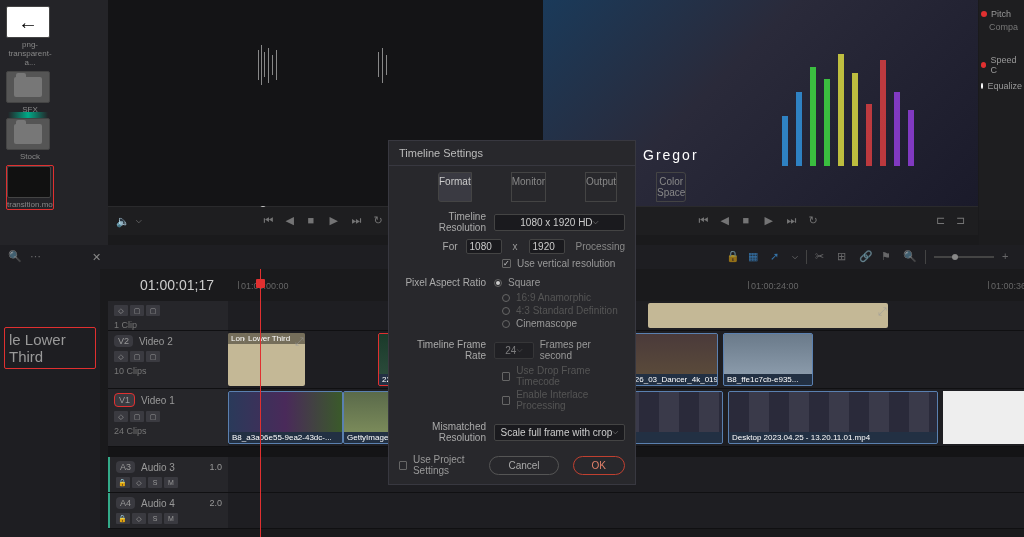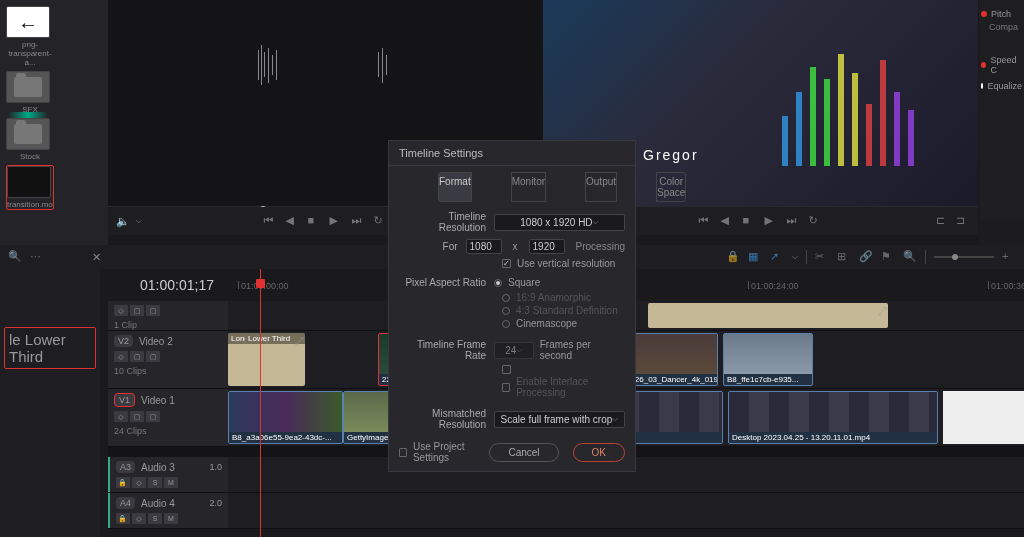--- a/index.html
+++ b/index.html
@@ -469,20 +469,21 @@
     <div class="form-field" style="display:flex;gap:6px;align-items:center">
       <div class="select disabled" style="width:40px">
             <span>24</span>
             <span class="v-chev">⌵</span>
           </div>
       <span>Frames per second</span>
     </div>
   </div>
   <div class="check-row disabled-text">
         <div class="checkbox"></div>
+        <span>Use Drop Frame Timecode</span>
       </div>
   <div class="check-row disabled-text">
         <div class="checkbox"></div>
         <span>Enable Interlace Processing</span>
       </div>
   <div class="form-row" style="margin-top:6px">
     <div class="form-label">Mismatched Resolution</div>
     <div class="form-field">
           <div class="select">
             <span>Scale full frame with crop</span>

